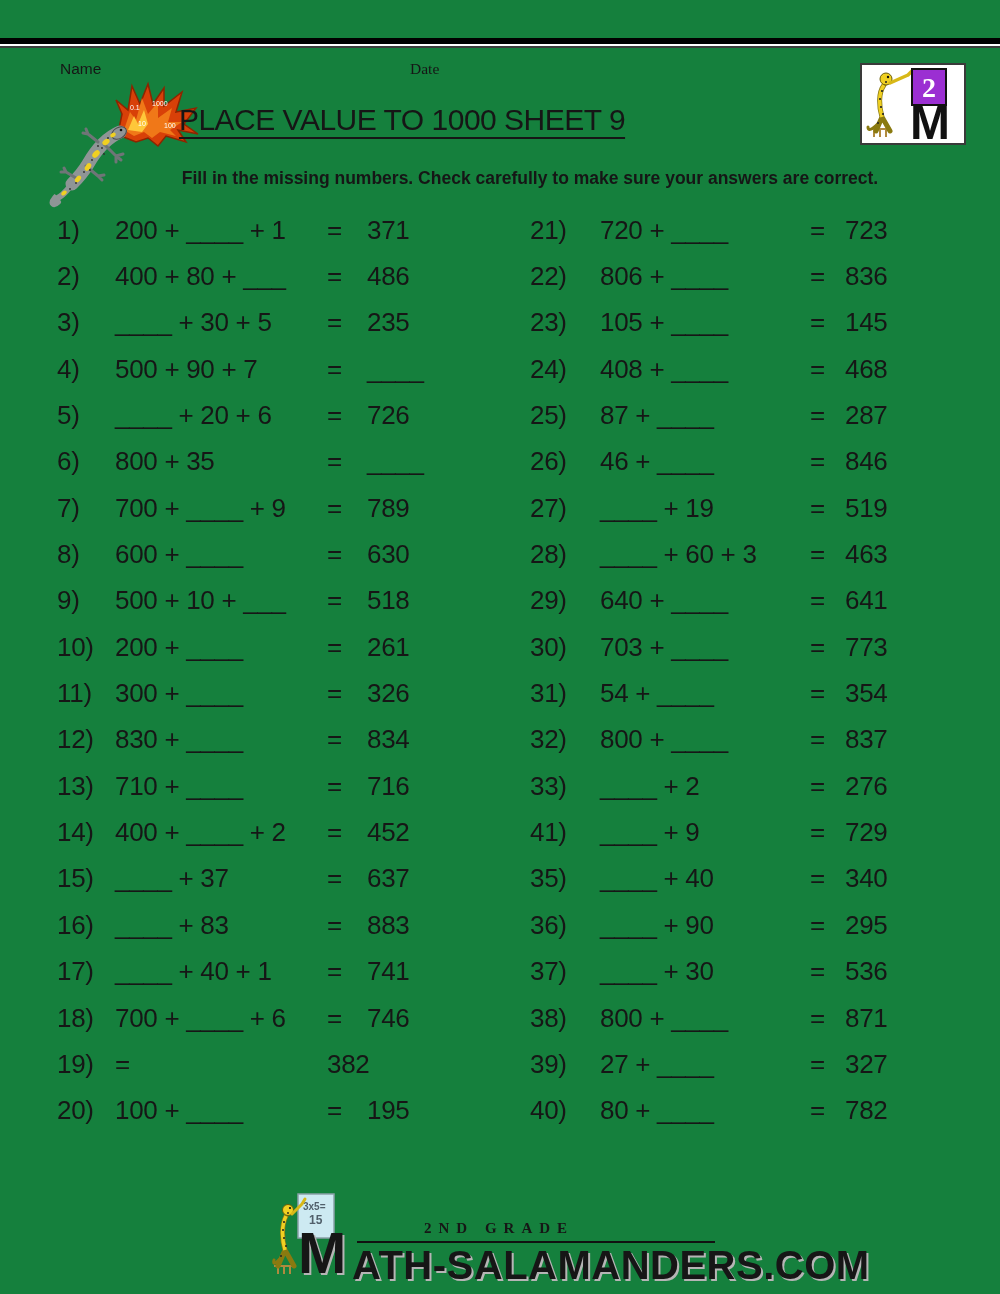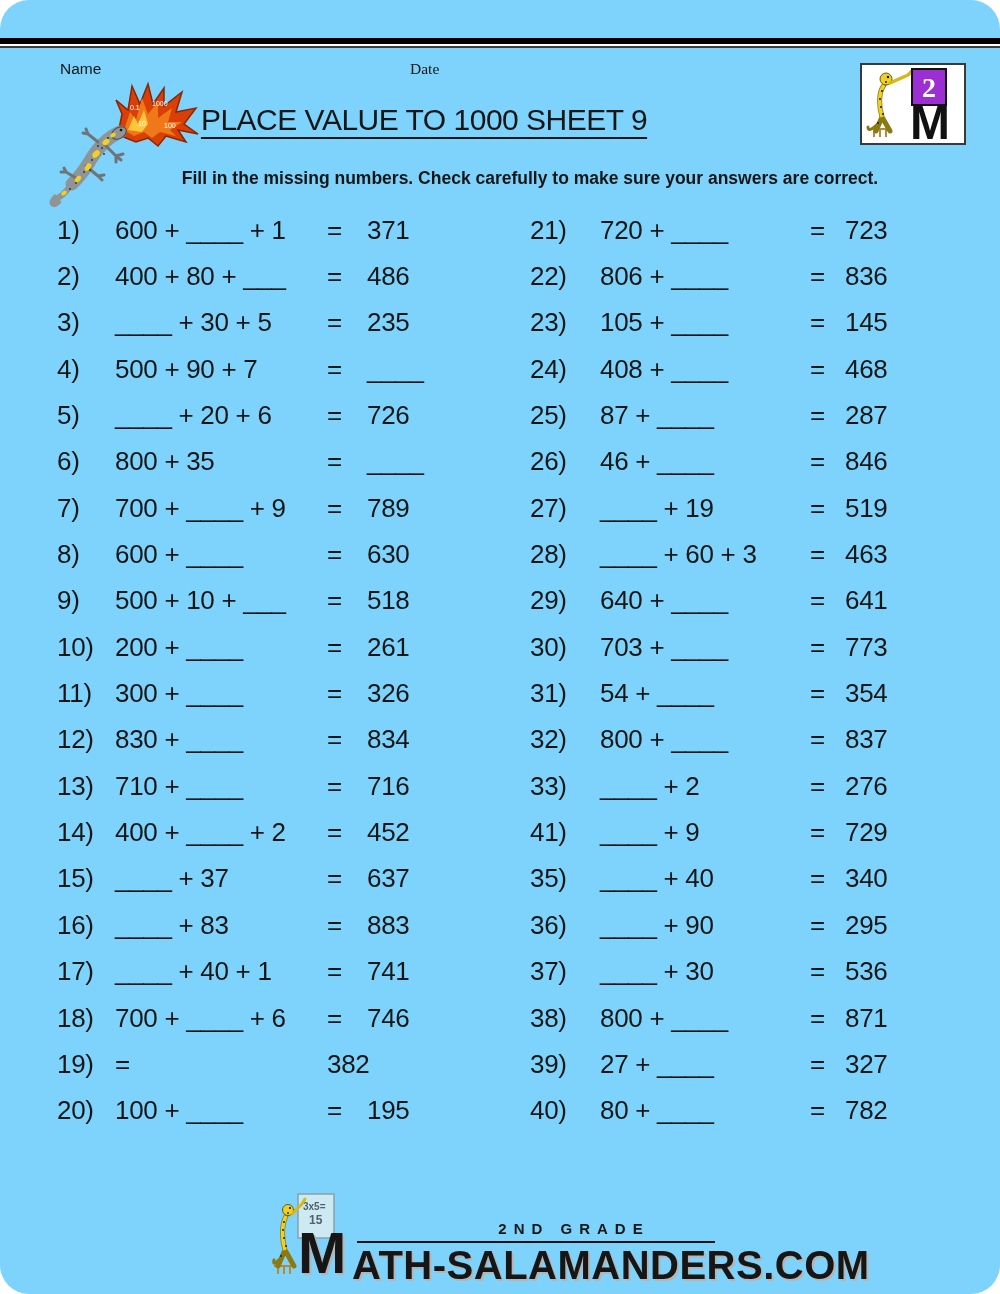--- a/index.html
+++ b/index.html
@@ -1,48 +1,48 @@
 <!DOCTYPE html>
 <html><head>
 <meta charset="utf-8">
 <style>
   html,body{margin:0;padding:0;}
   .page{
-    position:relative;width:1000px;height:1294px;background:#7dd3fc;
-    font-family:"Liberation Sans","DejaVu Sans",sans-serif;color:#161616;overflow:hidden;border-radius:29px;
+    position:relative;width:1000px;height:1294px;background:#15803d;
+    font-family:"Liberation Sans","DejaVu Sans",sans-serif;color:#161616;overflow:hidden;
   }
   
   .toprule{position:absolute;top:38px;left:0;width:1000px;height:2px;
     border-top:6px solid #000;border-bottom:2px solid #3c3c3c;background:#fff;}
   
   .name-label{position:absolute;top:60px;left:60px;font-size:15.5px;}
   .date-label{position:absolute;top:60px;left:410px;font-size:15.5px;font-family:Liberation Serif, serif;}
   .title{position:absolute;top:103px;left:0;width:804px;text-align:center;
     font-size:30px;letter-spacing:-0.5px;
-    text-decoration:underline;text-decoration-thickness:2px;text-underline-offset:7px;padding-left:22px;}
+    text-decoration:underline;text-decoration-thickness:2px;text-underline-offset:7px;}
   .instruction{position:absolute;top:168px;left:90px;width:880px;text-align:center;
     font-size:17.5px;font-weight:700;}
   
   .logo-box{position:absolute;top:63px;left:860px;width:106px;height:82px;
     border:2px solid #3a3a3a;background:#fff;box-sizing:border-box;}
   .logo-box svg{display:block;width:100%;height:100%;}
   
   .fire-sal{position:absolute;top:80px;left:46px;width:160px;height:128px;}
   
   .pcol{position:absolute;top:207px;}
   .pcol.left{left:57px;}
   .pcol.right{left:530px;}
   .prow{display:grid;align-items:center;height:46.35px;font-size:26px;
     letter-spacing:-0.3px;white-space:nowrap;}
   .pcol.left  .prow{grid-template-columns:58px 212px 40px 100px;}
   .pcol.right .prow{grid-template-columns:70px 210px 35px 100px;}
   .prow span{display:block;}
   
-  .grade-line{position:absolute;top:1220px;left:444px;width:260px;text-align:center;
-    font-size:15px;font-weight:700;letter-spacing:7px;white-space:nowrap;}
+  .grade-line{position:absolute;top:1220px;left:424px;width:260px;
+    font-size:15px;font-weight:700;letter-spacing:7px;white-space:nowrap;font-family:Liberation Serif, serif;}
   .footer-rule{position:absolute;top:1241px;left:357px;width:358px;height:2px;background:#111;}
   .footer-m{position:absolute;top:1224px;left:298px;font-size:58px;line-height:1;
     font-weight:700;text-shadow:2px 2px 0 #b5b5b5;}
   .footer-site{position:absolute;top:1245px;left:352px;font-size:40px;line-height:1;
     font-weight:700;letter-spacing:0.5px;text-shadow:2px 2px 0 #b5b5b5;white-space:nowrap;}
   .footer-sal{position:absolute;top:1192px;left:272px;width:66px;height:84px;}
 </style>
 </head>
 <body>
 
@@ -116,21 +116,21 @@
       <text x="67" y="32" font-size="28" font-weight="bold" font-family="Liberation Serif, serif" fill="#fff" text-anchor="middle">2</text>
       <text x="68" y="74" font-size="48" font-weight="bold" fill="#111" text-anchor="middle">M</text>
     </svg>
   </div>
 
   <div class="instruction">Fill in the missing numbers. Check carefully to make sure your answers are correct.</div>
 
   <div class="pcol left">
       <div class="prow">
         <span class="n">1)</span>
-        <span class="e">600 + ____ + 1</span>
+        <span class="e">200 + ____ + 1</span>
         <span class="eq">=</span>
         <span class="a">371</span>
       </div>
       <div class="prow">
         <span class="n">2)</span>
         <span class="e">400 + 80 + ___</span>
         <span class="eq">=</span>
         <span class="a">486</span>
       </div>
       <div class="prow">

